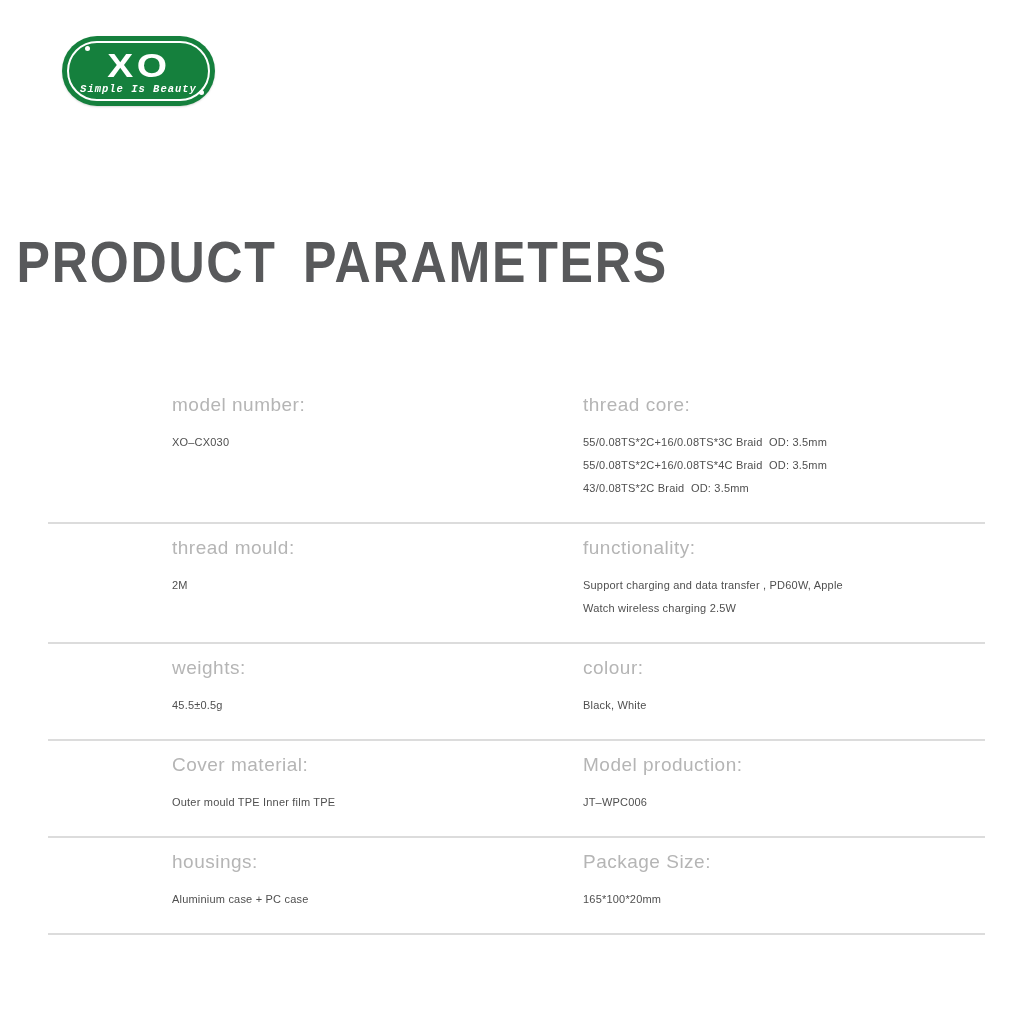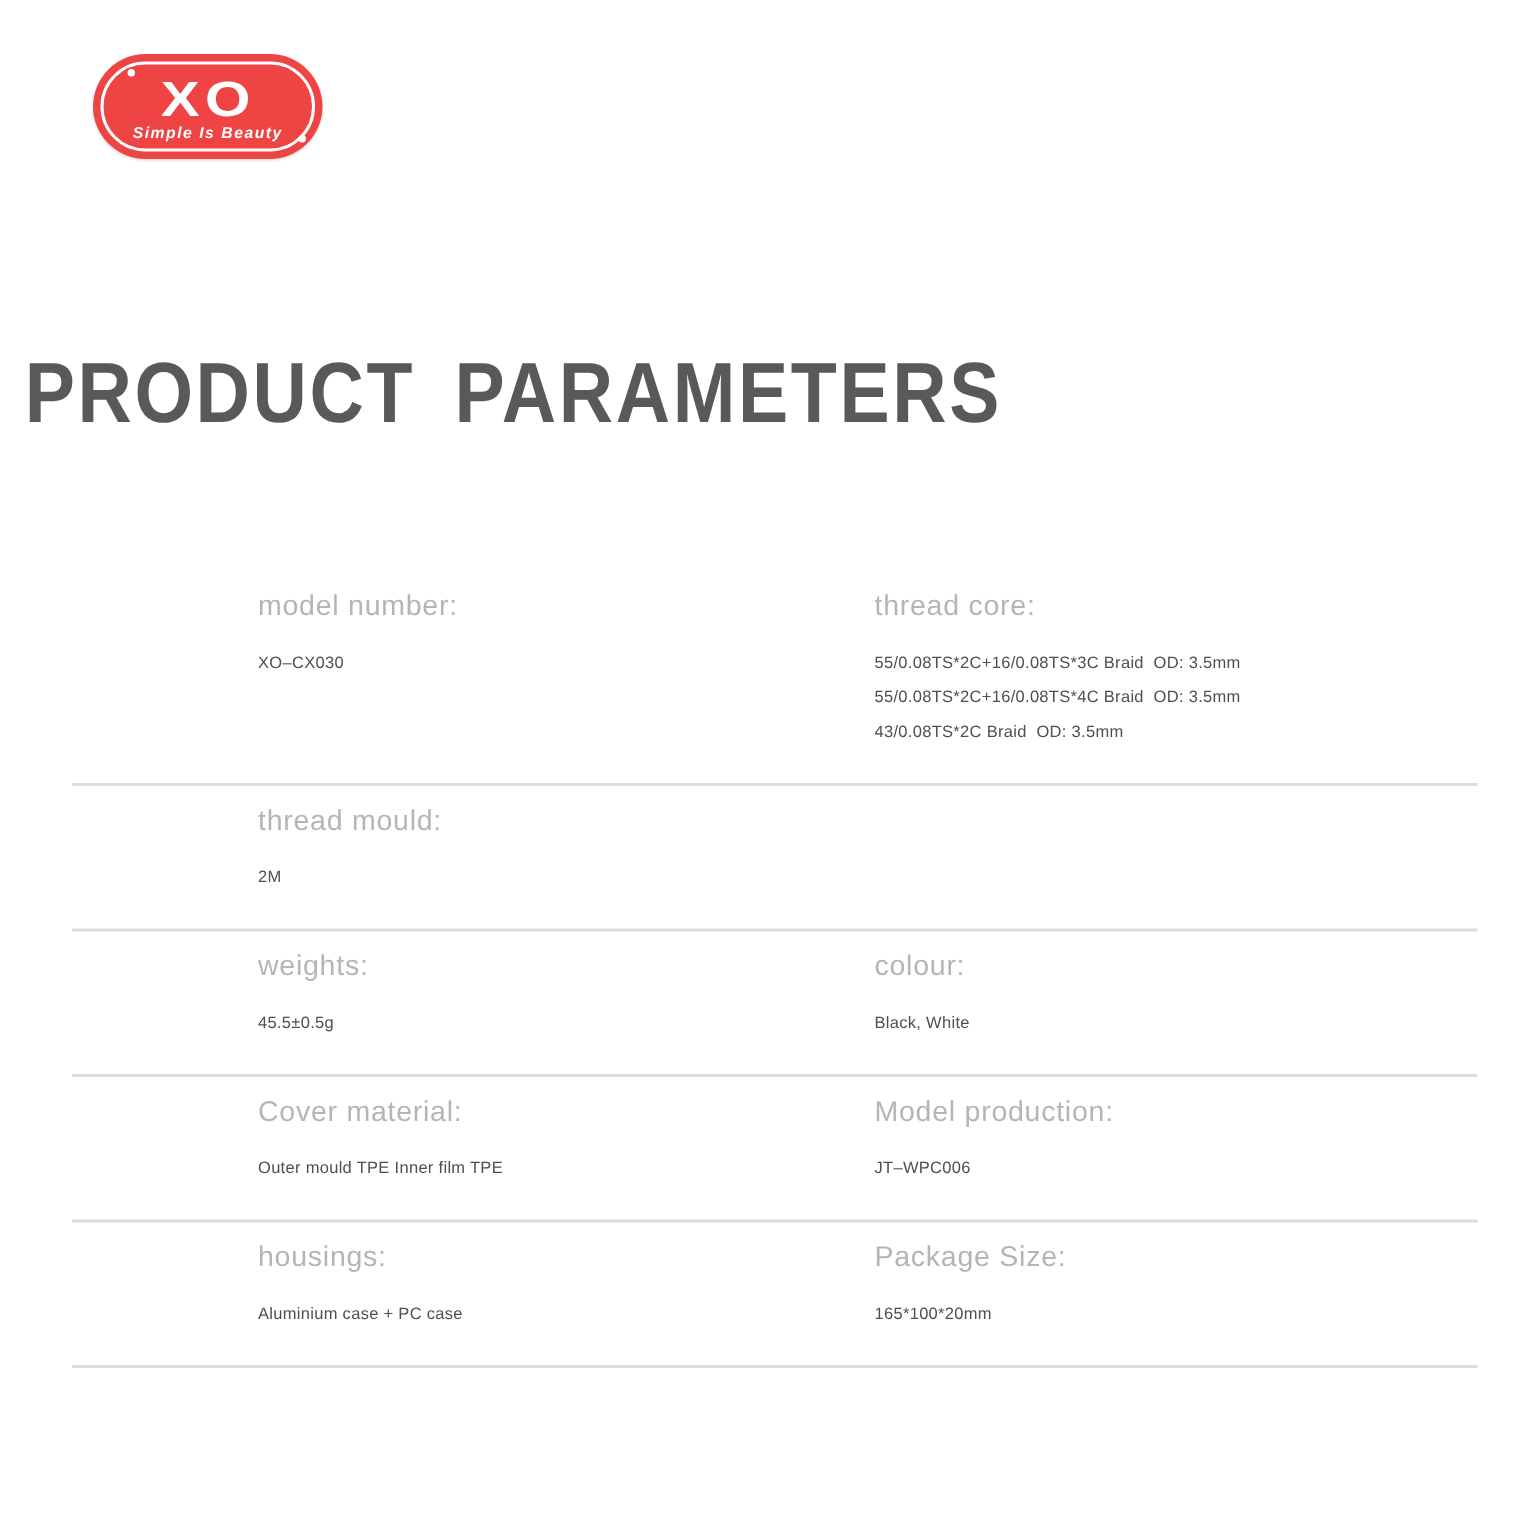--- a/index.html
+++ b/index.html
@@ -15,21 +15,21 @@
     margin: 0 auto;
   }
 
   
   .logo {
     position: absolute;
     left: 62px;
     top: 36px;
     width: 153px;
     height: 70px;
-    background: #ef4444;
+    background: #15803d;
     border-radius: 35px;
     box-shadow: 0 1px 2px rgba(0,0,0,0.15);
   }
   .logo-inner {
     position: absolute;
     inset: 5px;
     border: 2px solid #ffffff;
     border-radius: 30px;
     display: flex;
     flex-direction: column;
@@ -40,21 +40,21 @@
     color: #ffffff;
     font-weight: bold;
     font-size: 33px;
     line-height: 32px;
     letter-spacing: 3px;
     transform: scaleX(1.18);
     margin-top: 2px;
   }
   .logo-tagline {
     color: #ffffff;
-    font-family: Liberation Sans, sans-serif;
+    font-family: Liberation Mono, monospace;
     font-style: italic;
     font-weight: bold;
     font-size: 10.5px;
     letter-spacing: 1px;
     margin-top: 1px;
     white-space: nowrap;
   }
   .logo-dot {
     position: absolute;
     width: 5px;
@@ -139,20 +139,25 @@
 55/0.08TS*2C+16/0.08TS*4C Braid  OD: 3.5mm
 43/0.08TS*2C Braid  OD: 3.5mm</div>
       </div>
     </div>
 
     <div class="spec-row">
       <div class="spec-cell">
         <div class="spec-label">thread mould:</div>
         <div class="spec-value">2M</div>
       </div>
+      <div class="spec-cell">
+        <div class="spec-label">functionality:</div>
+        <div class="spec-value">Support charging and data transfer , PD60W, Apple
+Watch wireless charging 2.5W</div>
+      </div>
     </div>
 
     <div class="spec-row">
       <div class="spec-cell">
         <div class="spec-label">weights:</div>
         <div class="spec-value">45.5±0.5g</div>
       </div>
       <div class="spec-cell">
         <div class="spec-label">colour:</div>
         <div class="spec-value">Black, White</div>

